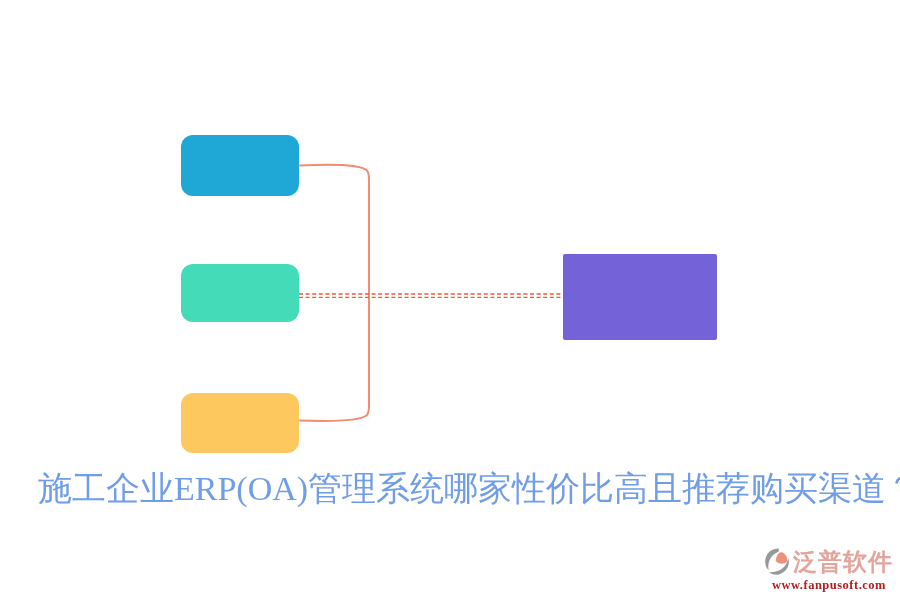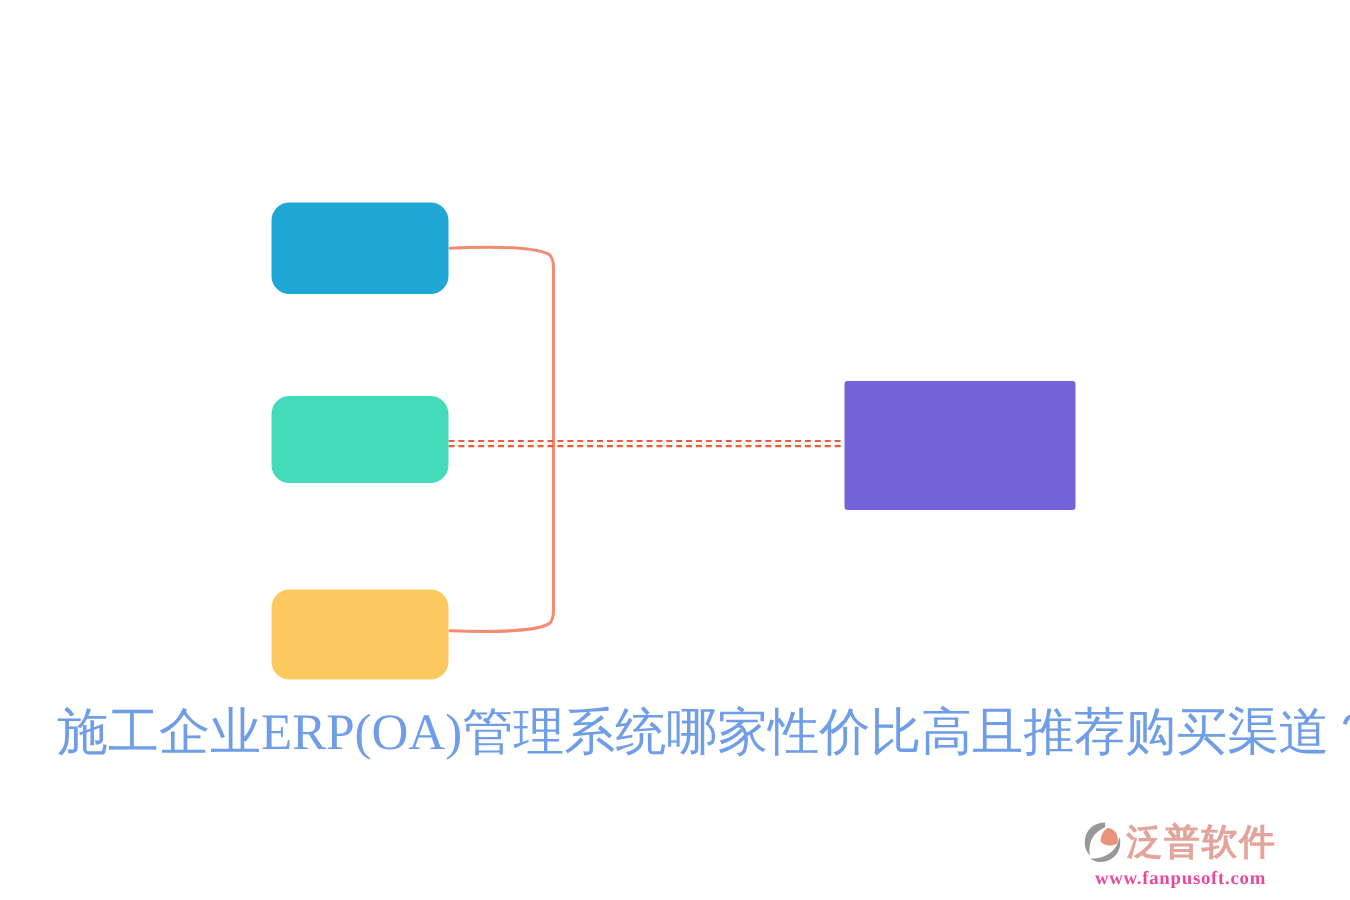--- a/index.html
+++ b/index.html
@@ -34,21 +34,21 @@
     left: 38px;
     top: 468px;
     width: 860px;
     font-size: 34px;
     line-height: 1.25;
     letter-spacing: 0px;
     white-space: nowrap;
   }
   .watermark {
     position: absolute;
-    left: 721px;
+    left: 763px;
     top: 546px;
     width: 132px;
   }
   .watermark-row {
     display: flex;
     align-items: center;
   }
   .watermark-logo {
     width: 28px;
     height: 31px;
@@ -96,16 +96,16 @@
 
   <div class="watermark">
     <div class="watermark-row">
       <svg class="watermark-logo" viewBox="0 0 32 34" xmlns="http://www.w3.org/2000/svg">
         <path d="M18 2 C9 2 3 8 2.5 16 C2.3 20 3.5 24 6.5 27 C5 19 7.5 10 18 5.5 Z" style="fill: rgb(151, 152, 154);"></path>
         <path d="M20.5 6 C26 7.5 28.5 12 27.5 17.5 C23.5 20.5 17.5 20 14.5 16.5 C14.8 11 17 7.5 20.5 6 Z" style="fill: rgb(233, 147, 122);"></path>
         <path d="M29 13 C31 21 27.5 28.5 19 31.5 C14.5 32.8 10 32 6.8 29.3 C16 30 24 25.5 27.3 18.5 Z" style="fill: rgb(151, 152, 154);"></path>
       </svg>
       <div class="watermark-brand" style="color: rgb(226, 164, 155);">泛普软件</div>
     </div>
-    <div class="watermark-url" style="color: #ec4899;">www.fanpusoft.com</div>
+    <div class="watermark-url" style="color: #b91c1c;">www.fanpusoft.com</div>
   </div>
 
 </div>
 
 </body></html>

